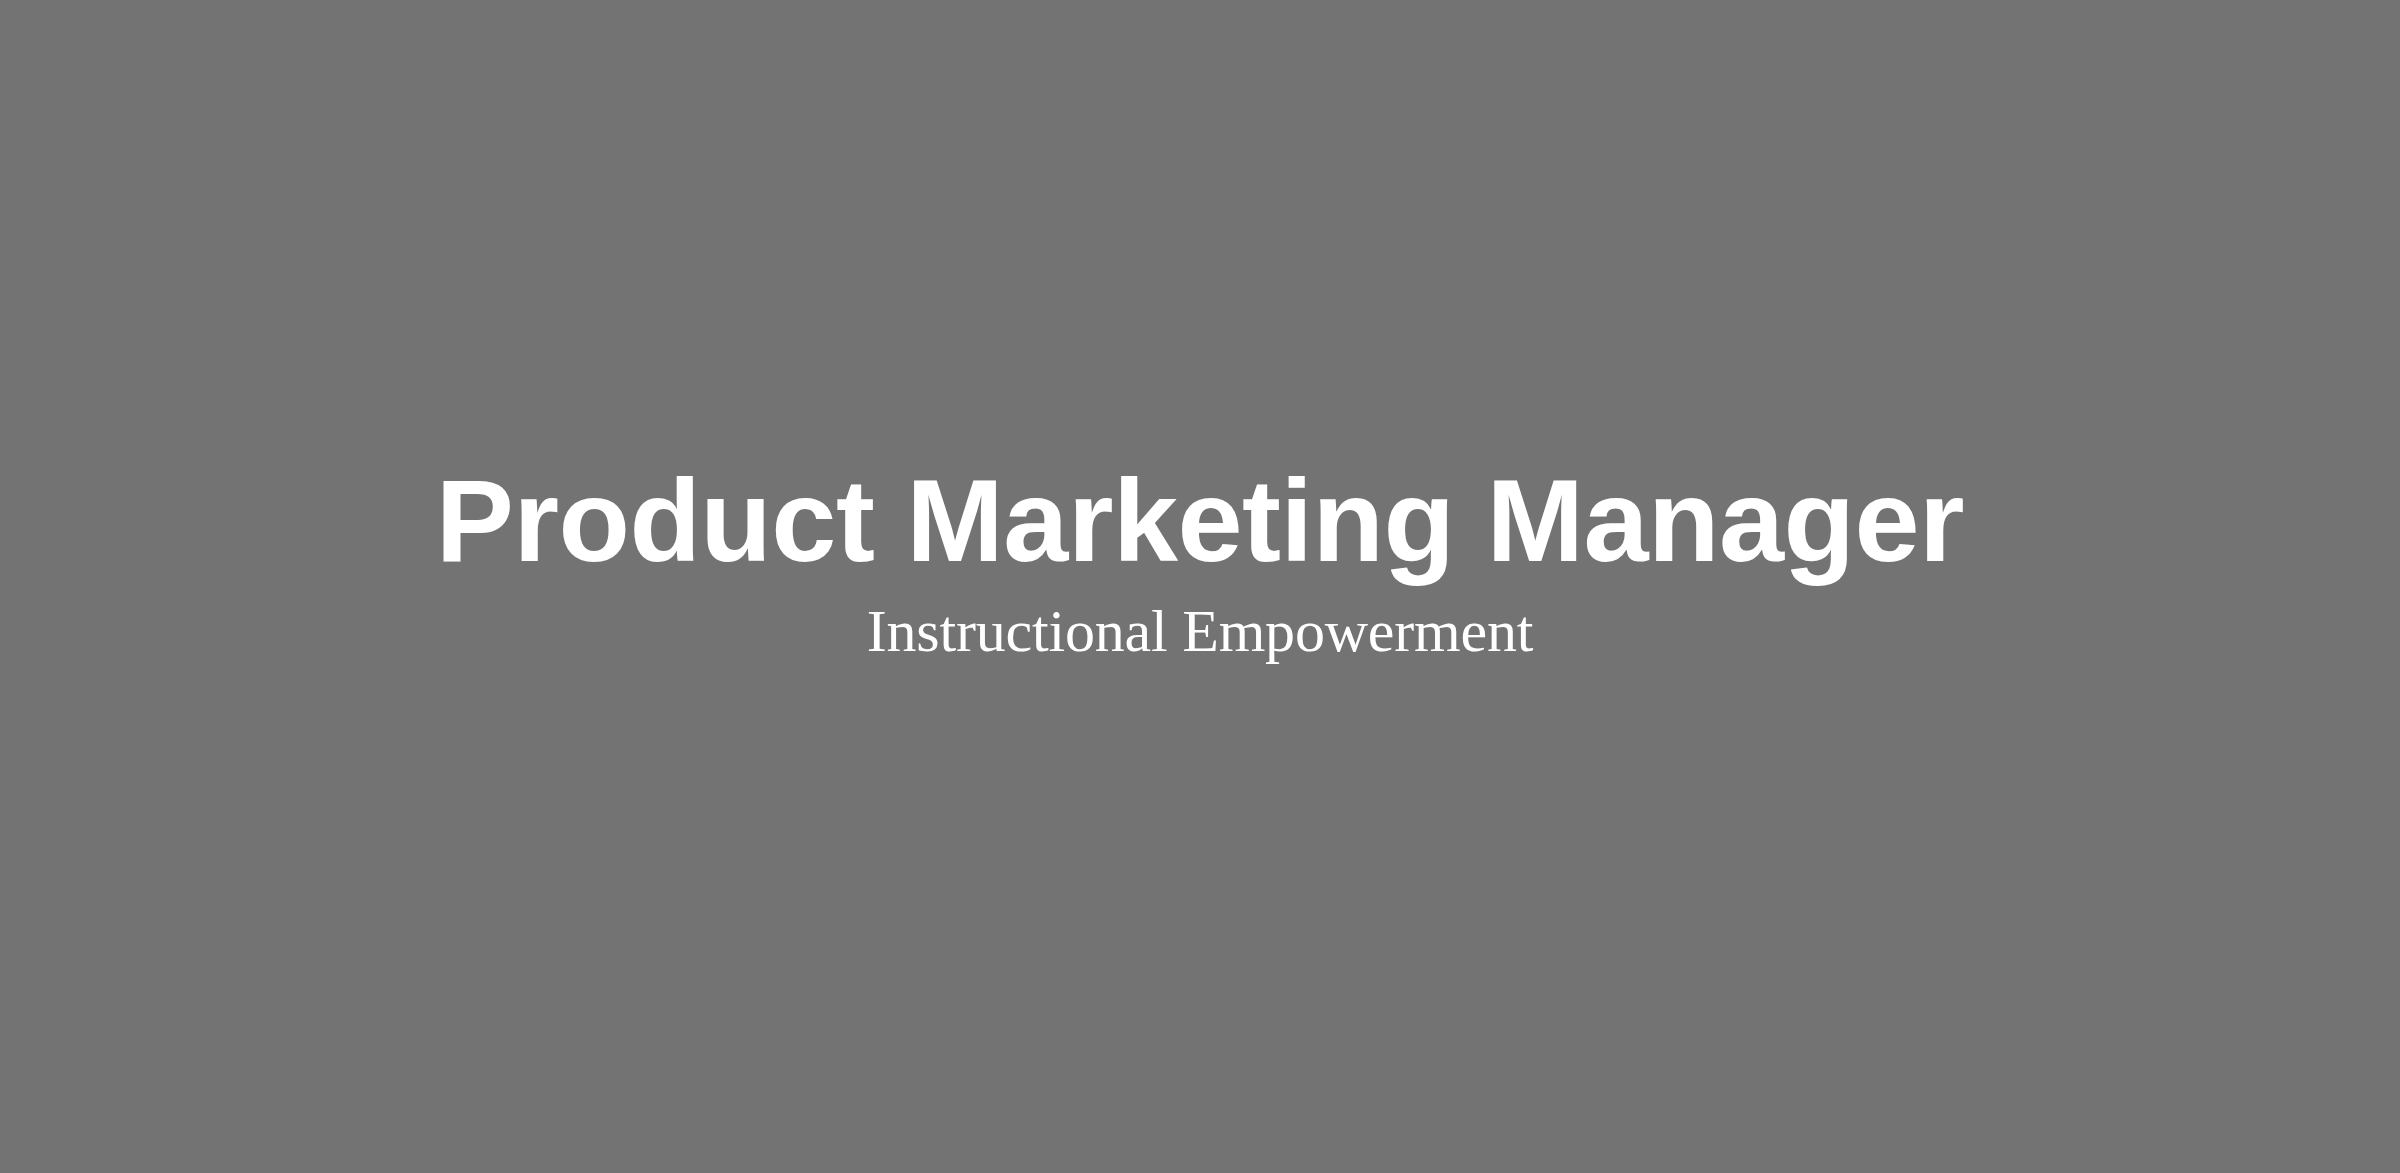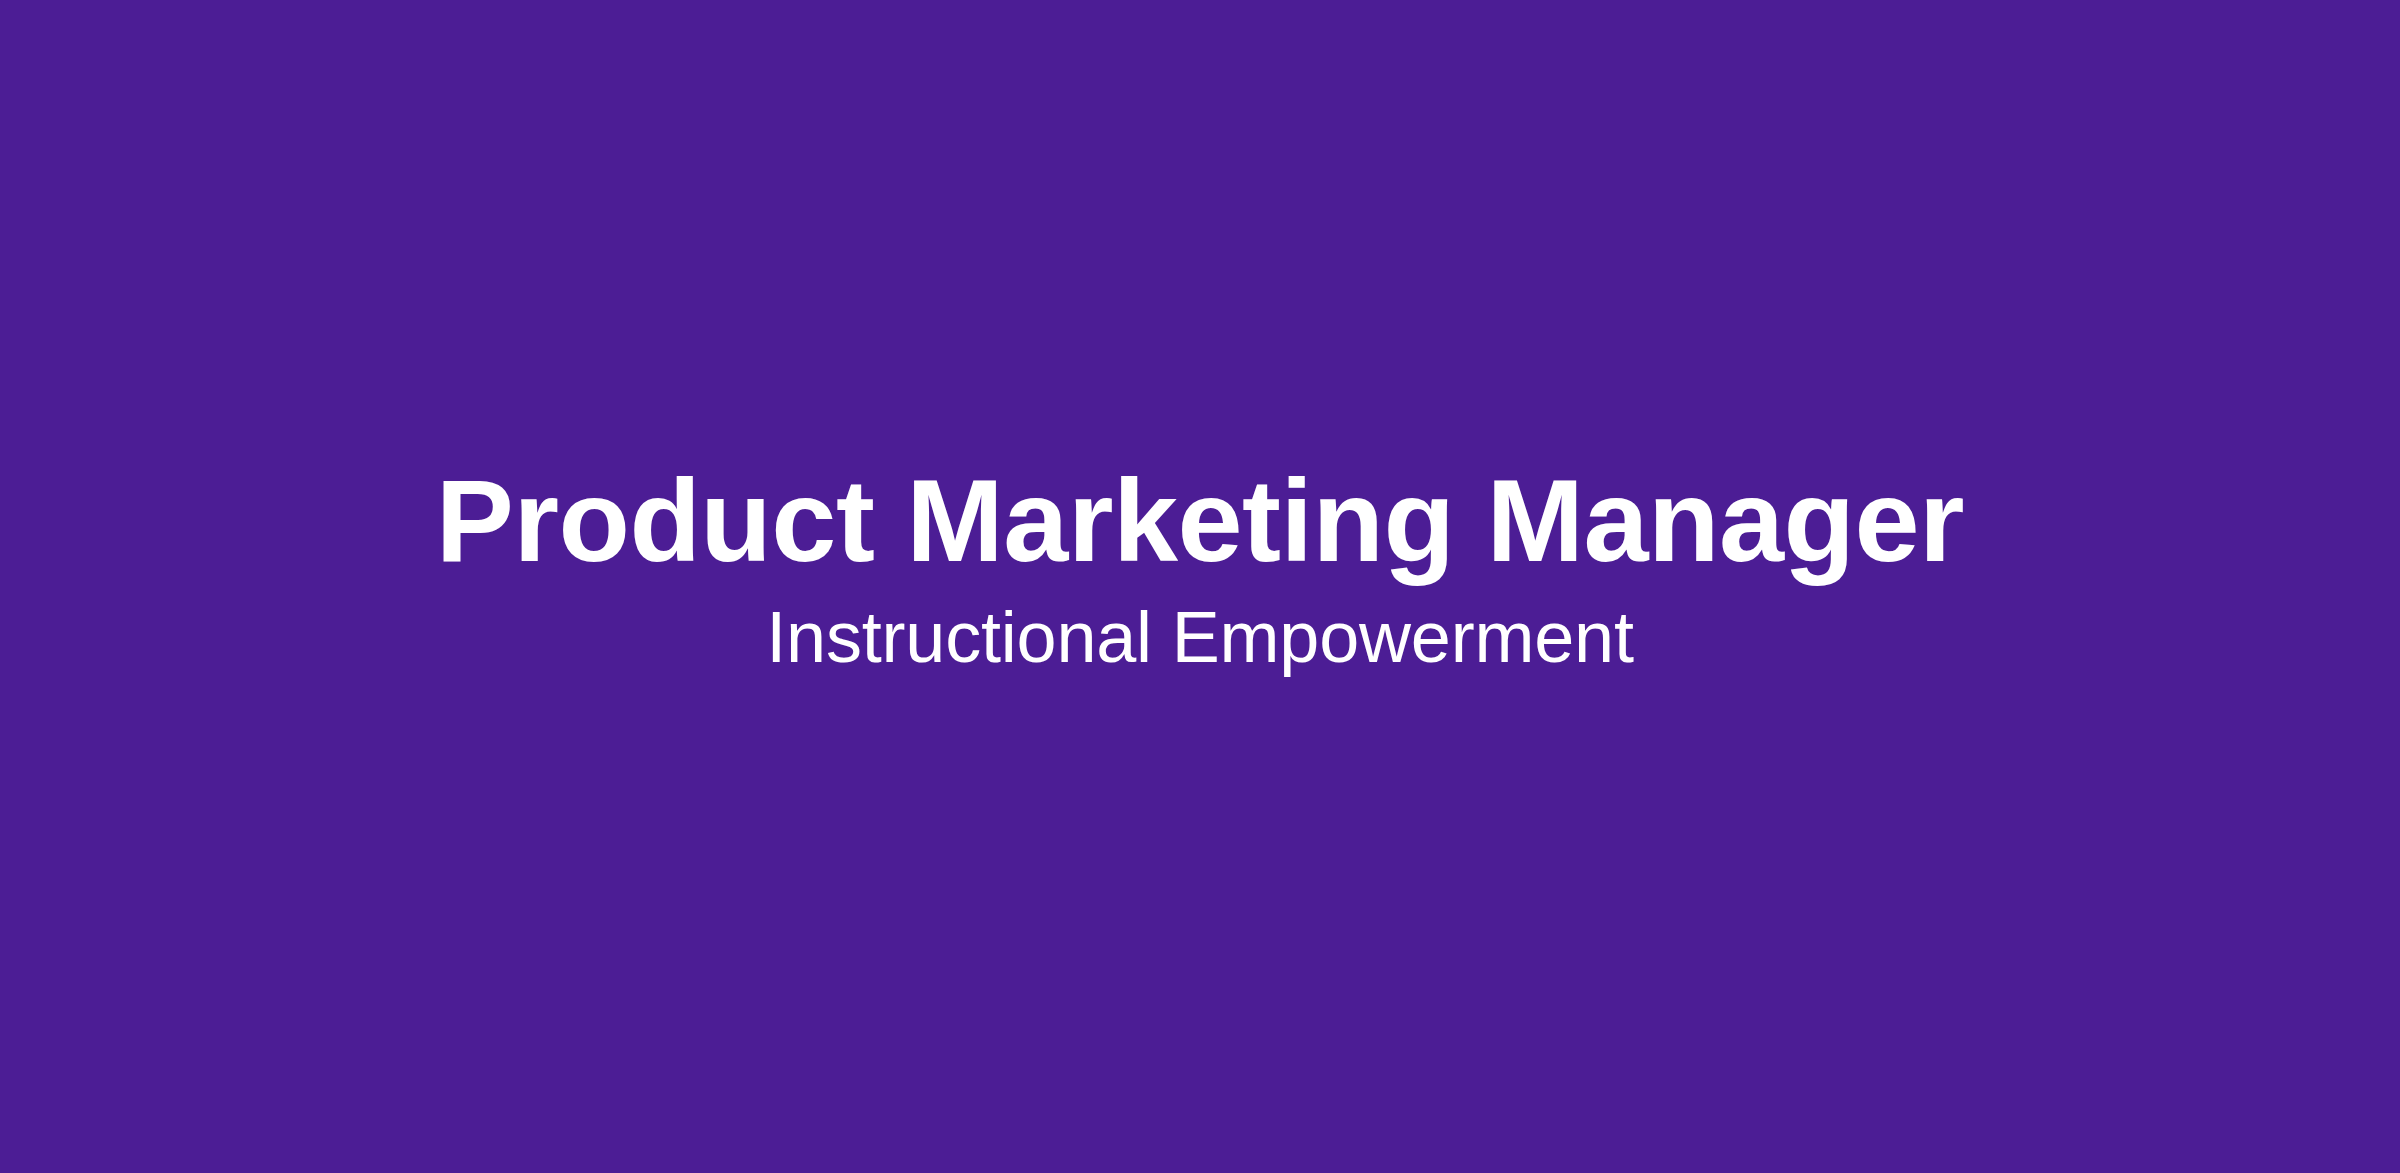--- a/index.html
+++ b/index.html
@@ -13,21 +13,21 @@
     height: 1173px;
     overflow: hidden;
     font-family: "Liberation Sans", sans-serif;
     background: #00ccff;
   }
 
   .hero-banner {
     position: relative;
     width: 2400px;
     height: 1173px;
-    background-color: #4c1d95;
+    background-color: #737373;
     display: flex;
     flex-direction: column;
     align-items: center;
     justify-content: center;
     box-sizing: border-box;
   }
 
   
   .hero-content {
     position: absolute;
@@ -51,23 +51,23 @@
     letter-spacing: -0.5px;
     color: #ffffff;
     white-space: nowrap;
   }
 
   .hero-subtitle {
     display: block;
     margin: 8px;
     padding: 0;
     margin-top: 22px;
-    font-family: Liberation Sans, sans-serif;
+    font-family: Liberation Serif, serif;
     font-weight: normal;
-    font-size: 72px;
+    font-size: 60px;
     line-height: 1.0;
     letter-spacing: -0.2px;
     color: #ffffff;
     white-space: nowrap;
   }
 </style>
 </head>
 <body>
 
 <div class="hero-banner">

